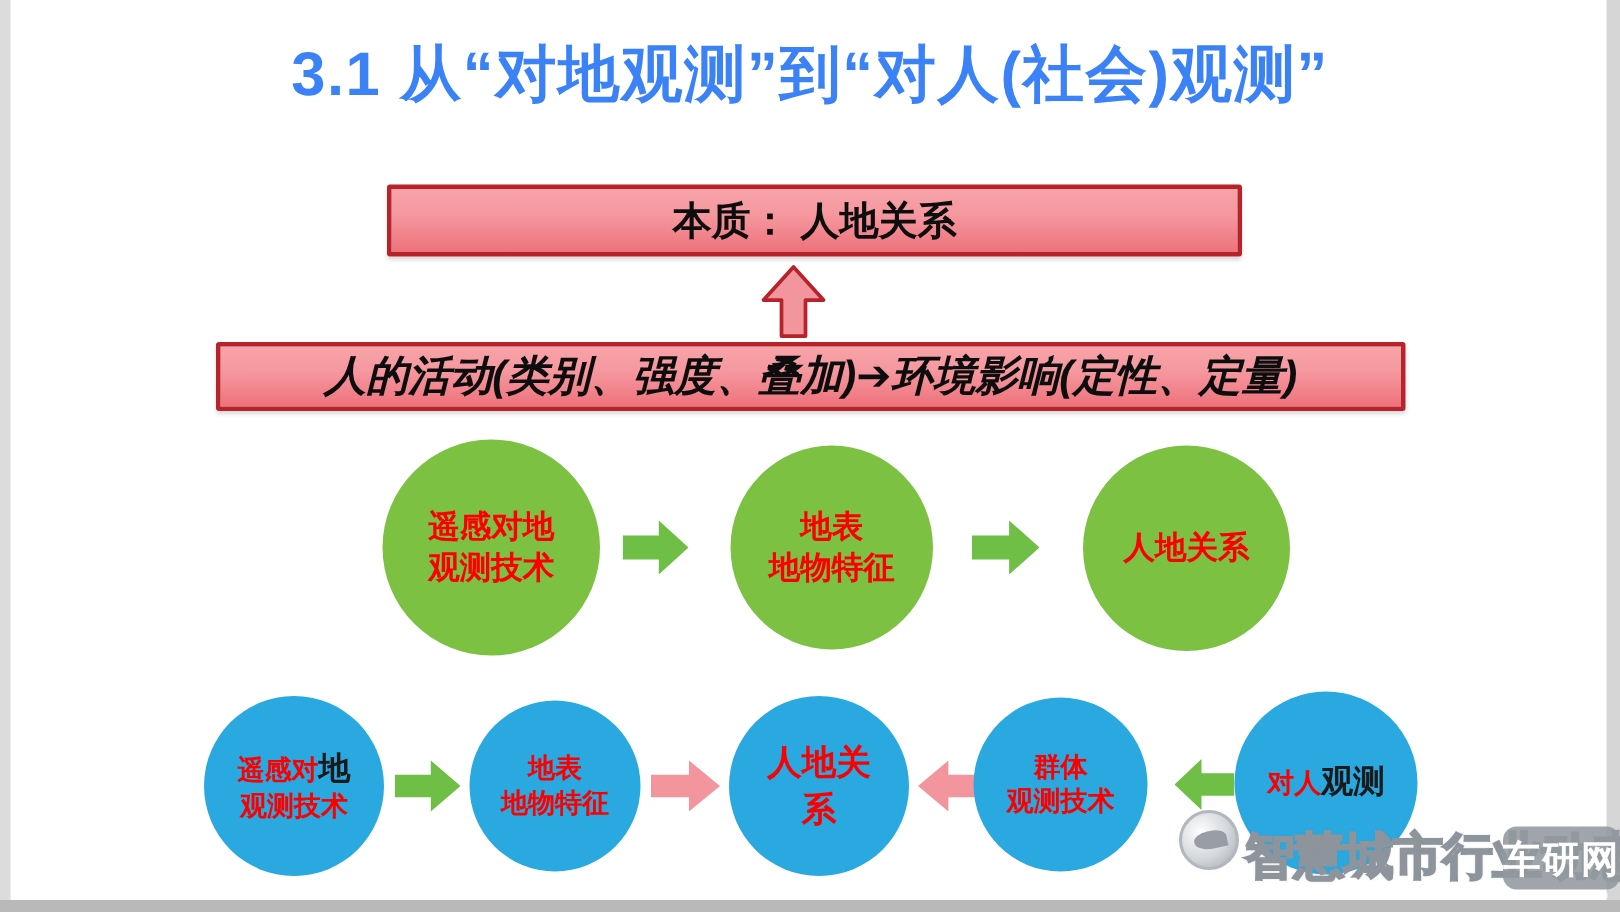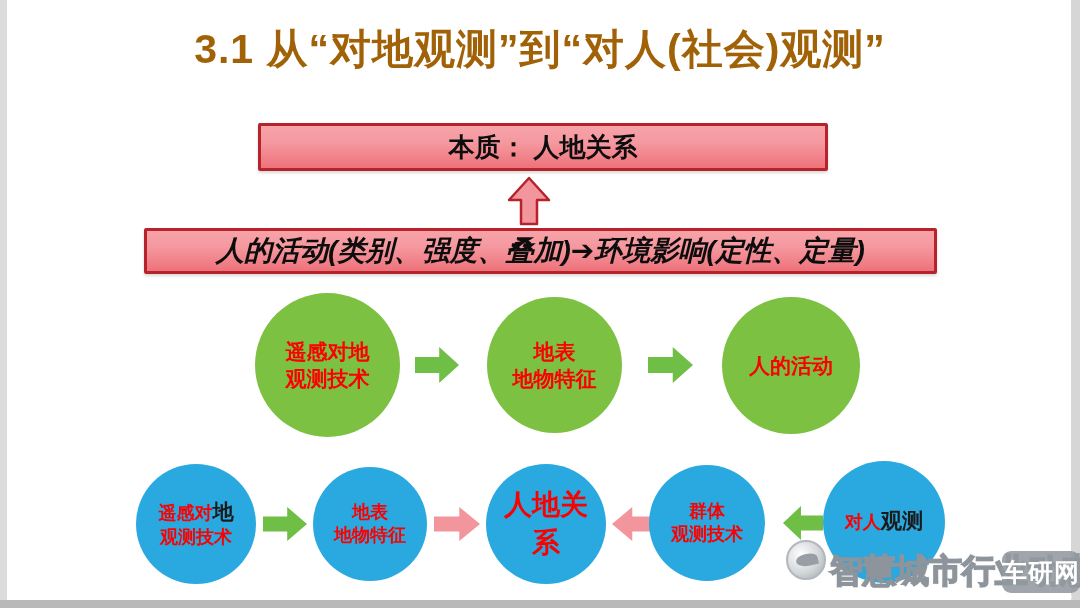--- a/index.html
+++ b/index.html
@@ -7,41 +7,41 @@
   body { font-family:"Liberation Sans","DejaVu Sans",sans-serif; background:#ffffff; position:relative; overflow:hidden; }
 
   .slide { position:absolute; left:0; top:0; width:1080px; height:608px; background:#ffffff; }
 
   
   .edge-left  { position:absolute; left:0; top:0; width:7px; height:608px; background:#dcdcdc; }
   .edge-right { position:absolute; right:0; top:0; width:9px; height:608px; background:#d6d6d6; }
   .edge-bottom{ position:absolute; left:0; bottom:0; width:1080px; height:8px; background:#b9b9b9; z-index:6; }
 
   .title { position:absolute; left:0; top:22px; width:1080px; text-align:center;
-           font-size:41px; font-weight:bold; color:#a16207; letter-spacing:1px; }
+           font-size:41px; font-weight:bold; color:#3b82f6; letter-spacing:1px; }
 
   .pinkbox { position:absolute; border:3px solid #b6232b; border-radius:2px;
              background:linear-gradient(180deg,#f7a3a9 0%, #f5989f 40%, #ee727b 100%);
              display:flex; align-items:center; justify-content:center;
              box-shadow:0 2px 3px rgba(0,0,0,0.15); }
   .essence-box  { left:258px; top:123px; width:570px; height:48px; }
   .essence-box .boxtext { font-size:26px; font-weight:bold; color:#0d0d0d; }
   .activity-box { left:144px; top:228px; width:793px; height:46px; }
   .activity-box .boxtext { font-size:28px; font-weight:bold; color:#0d0d0d; white-space:nowrap;font-style:italic; }
 
   .up-arrow { position:absolute; left:507px; top:176px; width:44px; height:50px; }
 
   .circle { position:absolute; border-radius:50%; display:flex; flex-direction:column;
             align-items:center; justify-content:center; text-align:center; z-index:2; }
   .circle.green { background:#7cc142; }
   .circle.blue  { background:#29a9e0; }
   .cline { line-height:1.3; font-weight:bold; color:#fb0000; }
   .row1 .cline { font-size:21px; }
   .row2 .cline { font-size:18px; }
-  .circle.big-text .cline { font-size:28px; line-height:1.35; }
+  .circle.big-text .cline { font-size:23px; line-height:1.35; }
   .seg-black { color:#1a1a1a; font-size:1.18em; }
 
   .barrow { position:absolute; z-index:1; }
   .barrow.right { clip-path:polygon(0 28%, 55% 28%, 55% 0, 100% 50%, 55% 100%, 55% 72%, 0 72%); }
   .barrow.left  { clip-path:polygon(100% 28%, 45% 28%, 45% 0, 0 50%, 45% 100%, 45% 72%, 100% 72%); }
   .barrow.green { background:#6fbe45; }
   .barrow.pink  { background:#f2959d; }
 
   .watermark { position:absolute; z-index:5; }
   .wm-logo { left:786px; top:540px; width:40px; height:40px; border-radius:50%;
@@ -86,21 +86,21 @@
         <div class="cline"><span>遥感对地</span></div>
         <div class="cline"><span>观测技术</span></div>
       </div>
     <div class="barrow right green" style="left:415px;top:347px;width:44px;height:36px"></div>
     <div class="circle green" style="left:487px;top:297px;width:135px;height:136px">
         <div class="cline"><span>地表</span></div>
         <div class="cline"><span>地物特征</span></div>
       </div>
     <div class="barrow right green" style="left:648px;top:347px;width:45px;height:36px"></div>
     <div class="circle green" style="left:722px;top:297px;width:138px;height:137px">
-        <div class="cline"><span>人的活动</span></div>
+        <div class="cline"><span>人地关系</span></div>
       </div>
   </div>
 
   <div class="row2">
     <div class="circle blue" style="left:136px;top:464px;width:120px;height:120px">
         <div class="cline"><span>遥感对</span><span class="seg-black">地</span></div>
         <div class="cline"><span>观测技术</span></div>
       </div>
     <div class="barrow right green" style="left:263px;top:507px;width:44px;height:34px"></div>
     <div class="circle blue" style="left:313px;top:467px;width:114px;height:114px">

